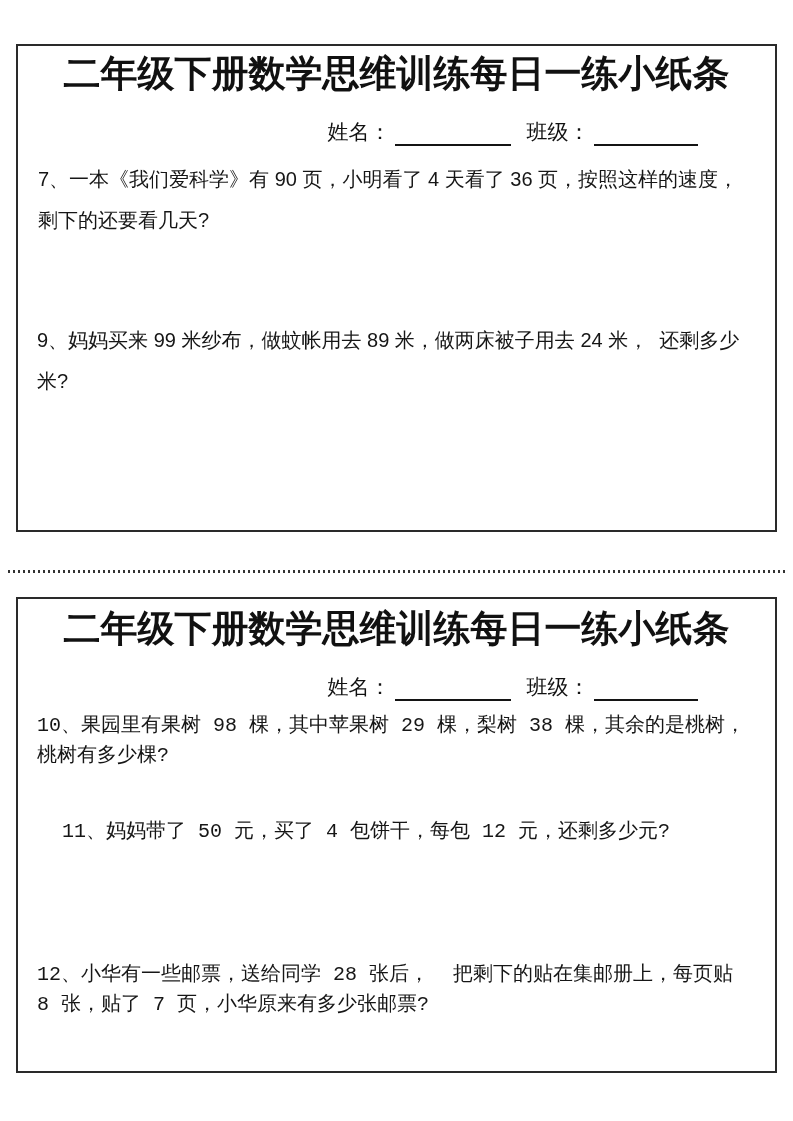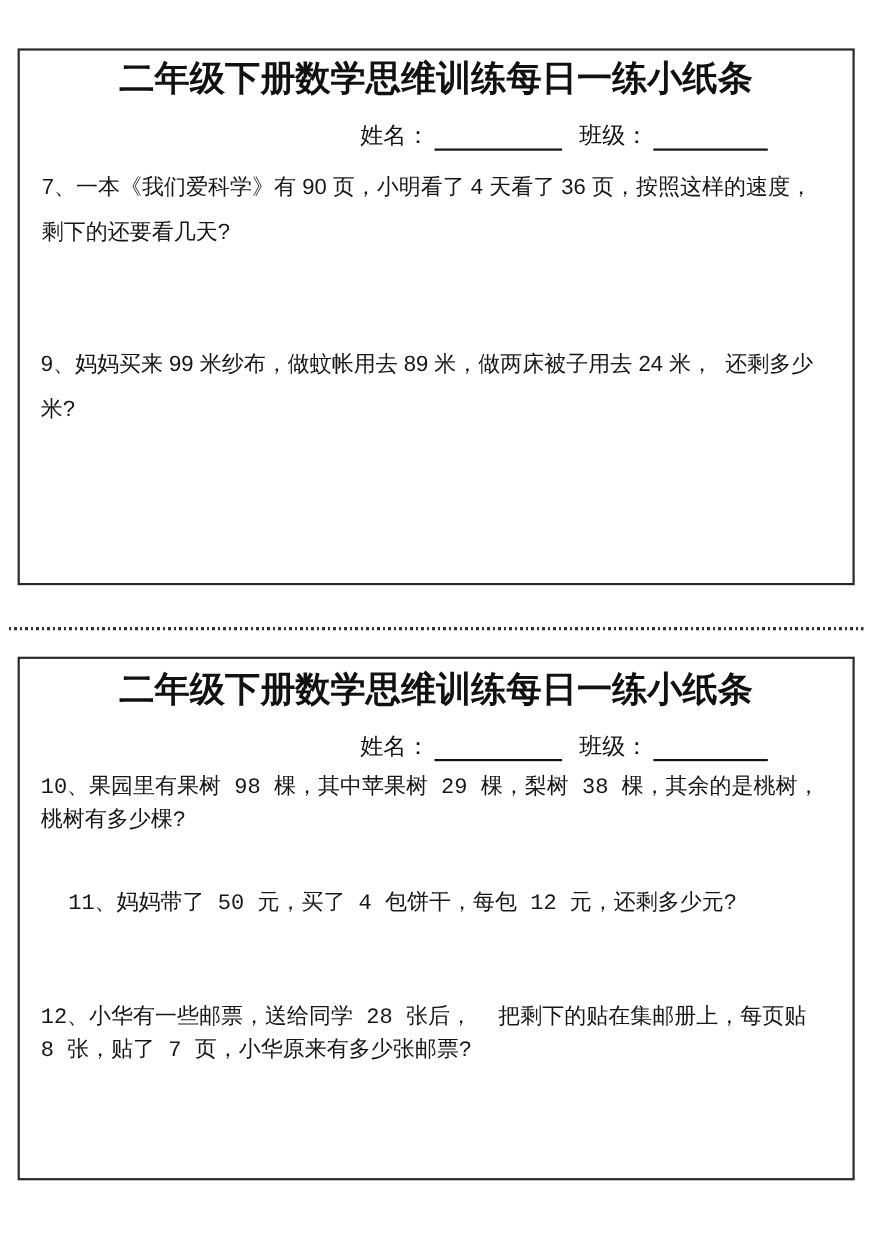--- a/index.html
+++ b/index.html
@@ -23,21 +23,21 @@
     border: 2px solid #2a2a2a;
     box-sizing: border-box;
     background: #ffffff;
   }
   .slip-1 { top: 44px;  height: 488px; }
   .slip-2 { top: 597px; height: 476px; }
 
   .slip-title {
     margin-top: 7px;
     text-align: center;
-    font-size: 32px;
+    font-size: 37px;
     line-height: 1.15;
     font-weight: bold;
     color: #111111;
     letter-spacing: 0px;
   }
   .slip-2 .slip-title { margin-top: 9px; }
 
   .name-row {
     margin-top: 14px;
     display: flex;
@@ -67,21 +67,21 @@
   }
   .slip-1 .question { line-height: 2.05; }
   .slip-2 .question { line-height: 1.48; font-family: Liberation Mono, monospace; }
 
   .slip-1 .q-0 { margin-top: 13px; padding-left: 20px; }
   .slip-1 .q-1 { margin-top: 29px; }
   .slip-1 .q-2 { margin-top: 79px; }
 
   .slip-2 .q-0 { margin-top: 10px; }
   .slip-2 .q-1 { margin-top: 46px; padding-left: 44px; }
-  .slip-2 .q-2 { margin-top: 74px; }
+  .slip-2 .q-2 { margin-top: 114px; }
 
   .cut-divider {
     position: absolute;
     left: 8px;
     top: 570px;
     width: 777px;
     height: 3px;
     background-image: repeating-linear-gradient(
       to right,
       #333333 0px, #333333 2px,

